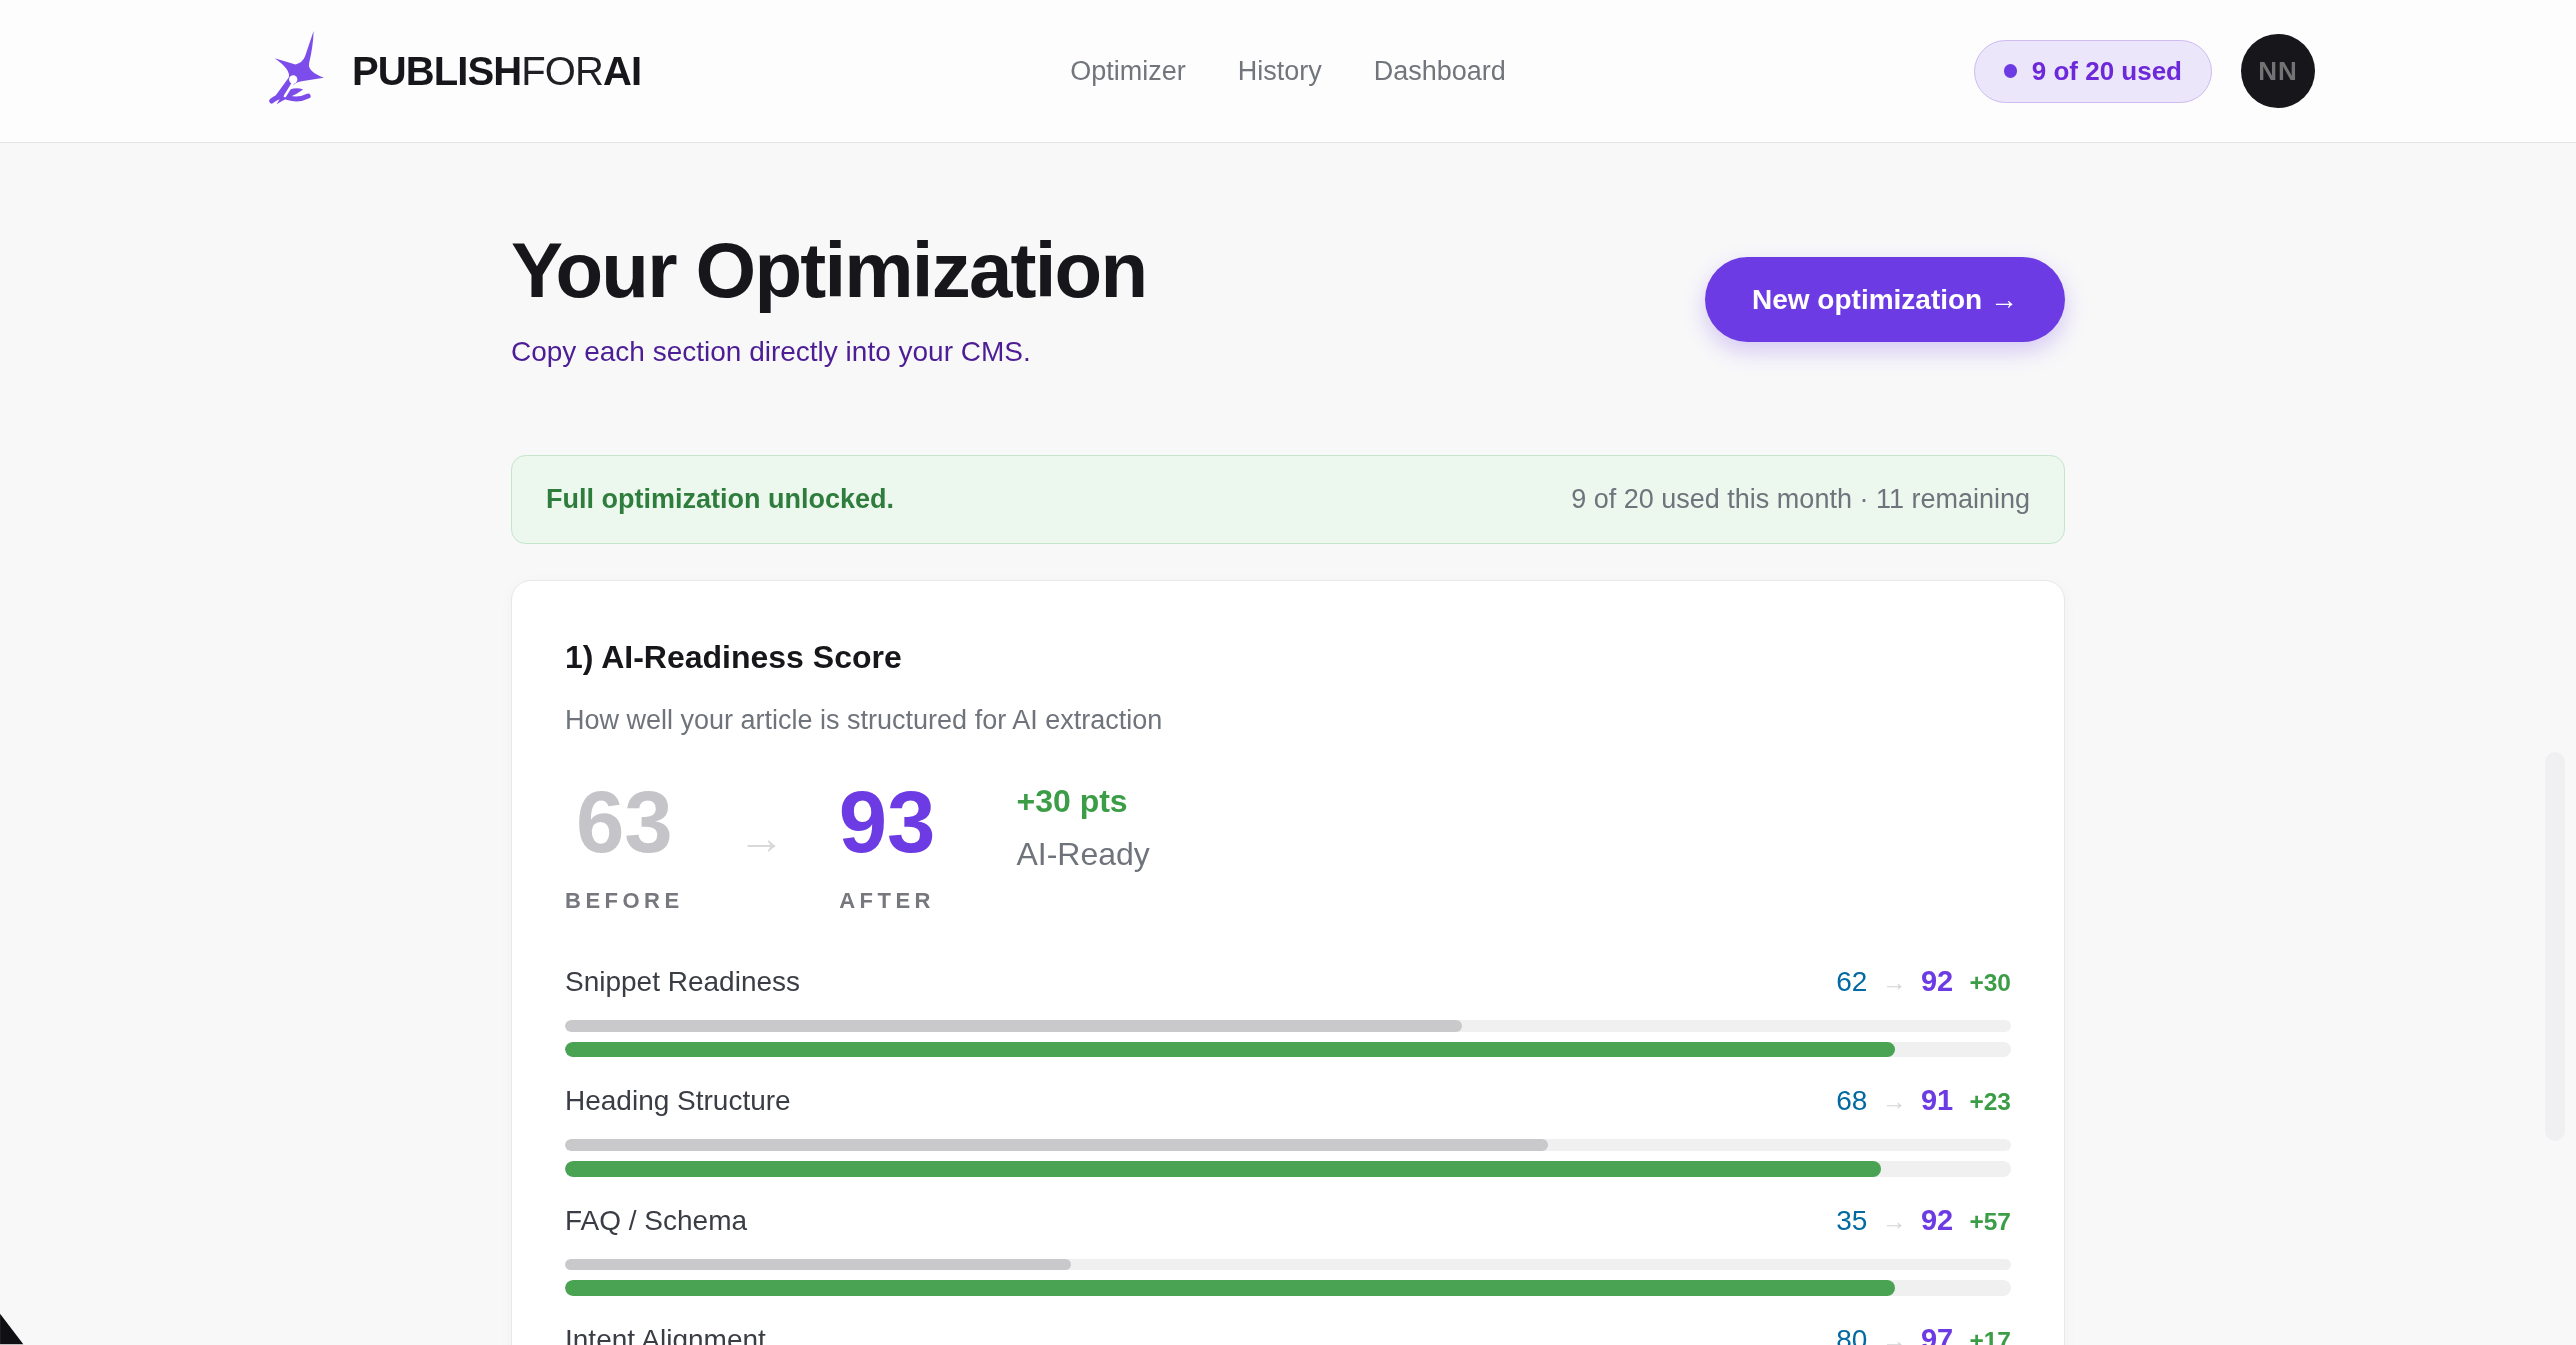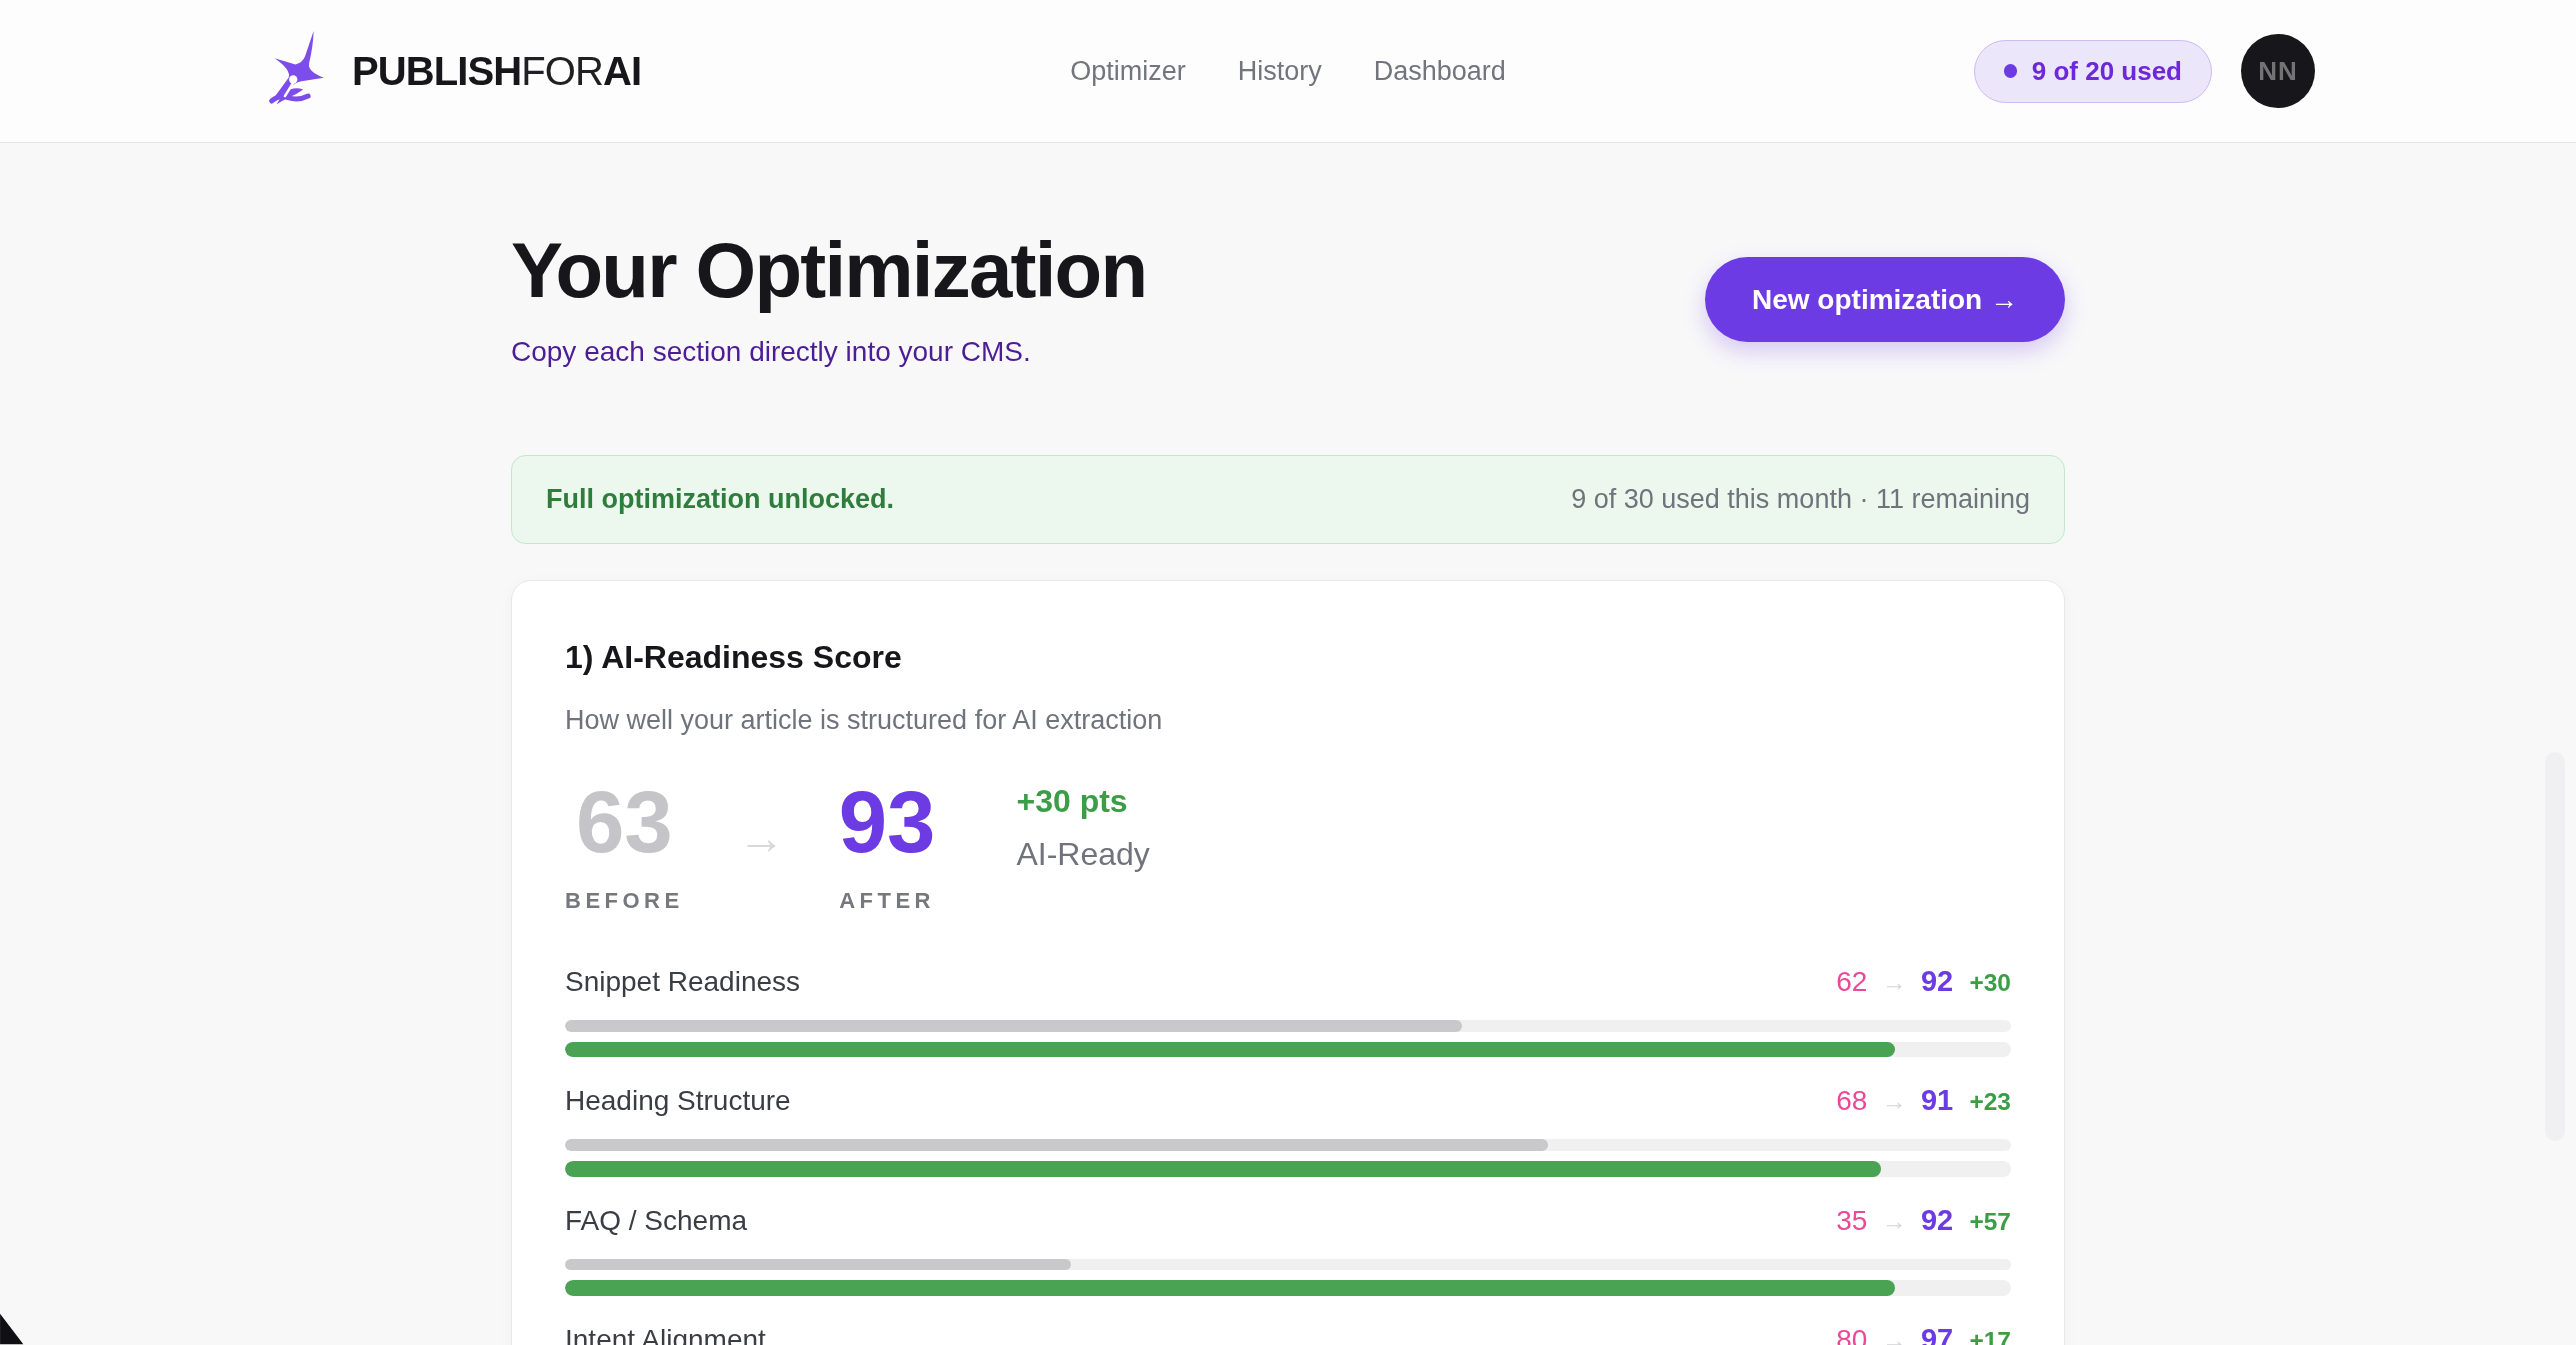--- a/index.html
+++ b/index.html
@@ -131,21 +131,21 @@
   .delta-ready { font-size: 32px; color: #6f737b; margin-top: 16.3px; }
 
   .metrics { margin-top: 51px; }
   .metric { margin-bottom: 27px; }
   .metric-head {
     display: flex; justify-content: space-between; align-items: baseline;
     margin-bottom: 22px;
   }
   .metric-label { font-size: 28px; color: #3a3d44; }
   .metric-scores { display: flex; align-items: baseline; gap: 14.5px; }
-  .m-before { font-size: 28px; color: #ec4899; }
+  .m-before { font-size: 28px; color: #0369a1; }
   .m-arrow { font-size: 24.5px; color: #d4d4d8; }
   .m-after { font-size: 29px; font-weight: 700; color: var(--accent_purple, #6d3be4); }
   .m-delta { font-size: 24.5px; font-weight: 700; color: var(--accent_green_text, #3c9d47); margin-left: 1.8px; }
 
   .bar { width: 100%; border-radius: 9px; background: #f0f0f1; overflow: hidden; }
   .bar.track-before { height: 11.8px; margin-bottom: 10px; }
   .bar.track-after  { height: 15.4px; }
   .fill-before { height: 100%; border-radius: 9px; background: var(--bar_gray, #c9c9cc); }
   .fill-after  { height: 100%; border-radius: 9px; background: var(--bar_green, #4aa253); }
 
@@ -201,21 +201,21 @@
     <div class="title-row">
       <div>
         <h1>Your Optimization</h1>
         <p class="page-subtitle">Copy each section directly into your CMS.</p>
       </div>
       <button class="new-btn">New optimization →</button>
     </div>
 
     <div class="banner">
       <span class="banner-left">Full optimization unlocked.</span>
-      <span class="banner-right">9 of 30 used this month · 11 remaining</span>
+      <span class="banner-right">9 of 20 used this month · 11 remaining</span>
     </div>
 
     <section class="card">
       <h2>1) AI-Readiness Score</h2>
       <p class="card-sub">How well your article is structured for AI extraction</p>
 
       <div class="score-row">
         <div class="score-col">
           <div class="big-num before">63</div>
           <div class="score-lbl">BEFORE</div>

